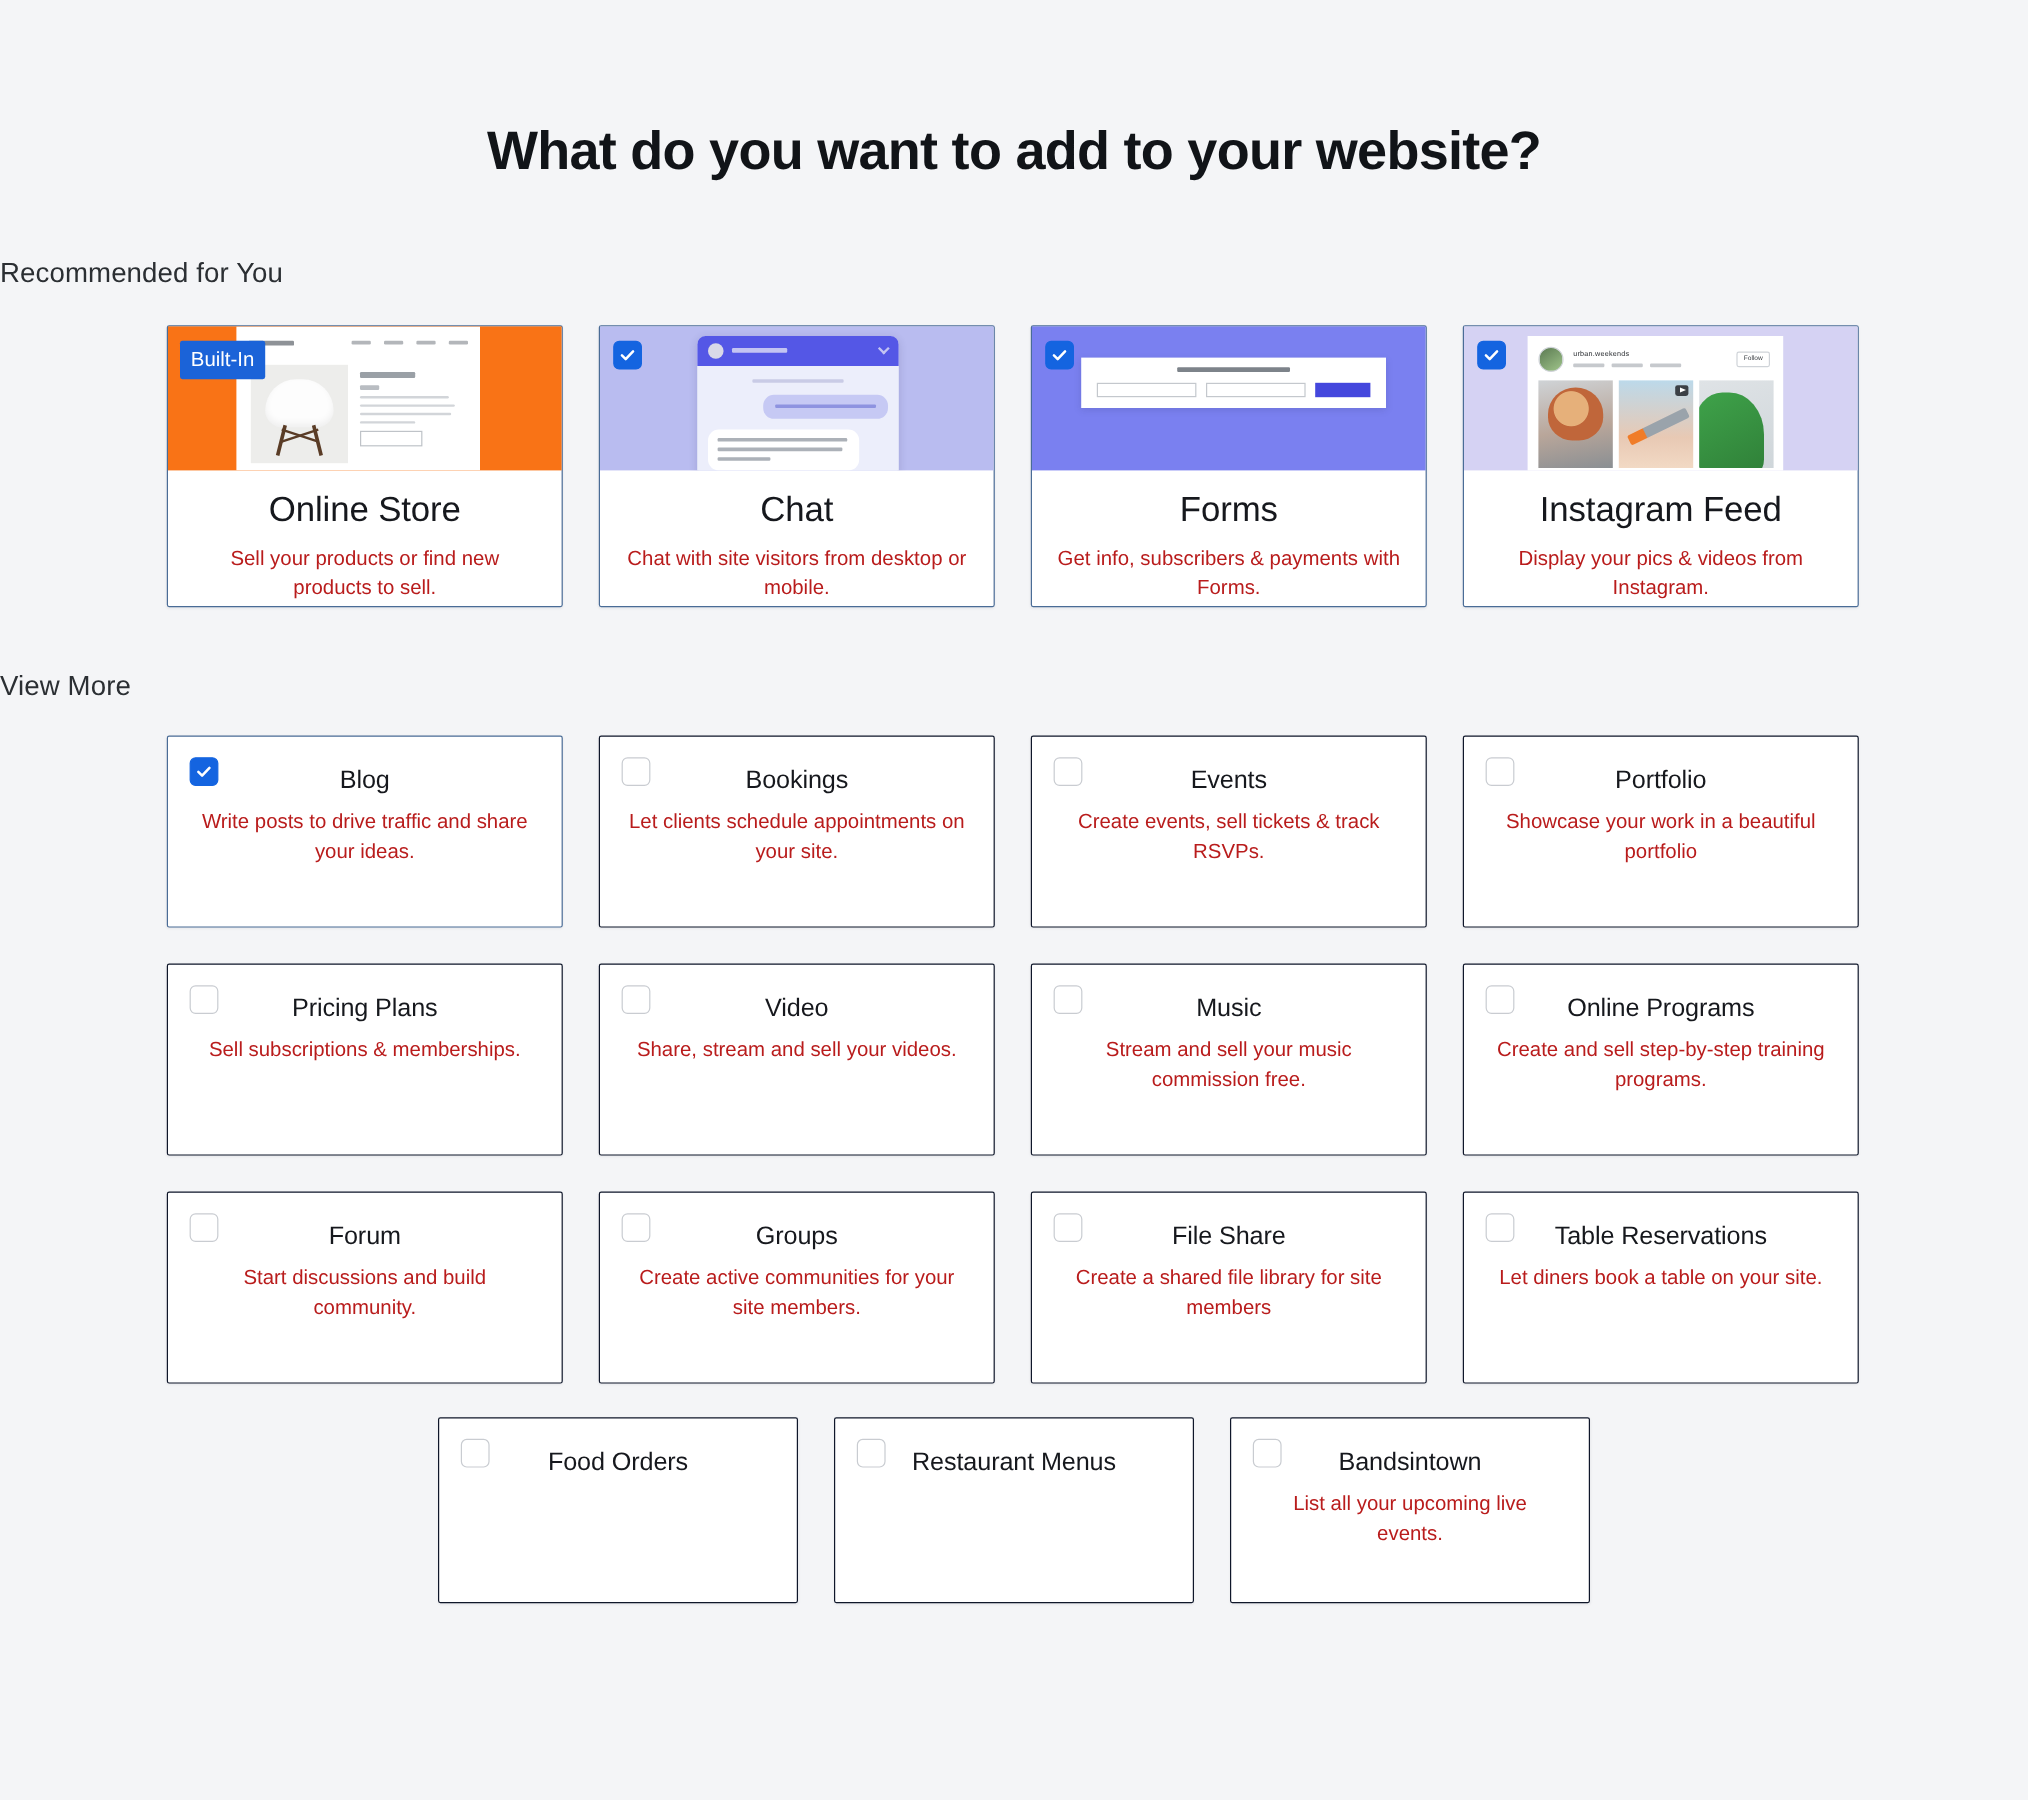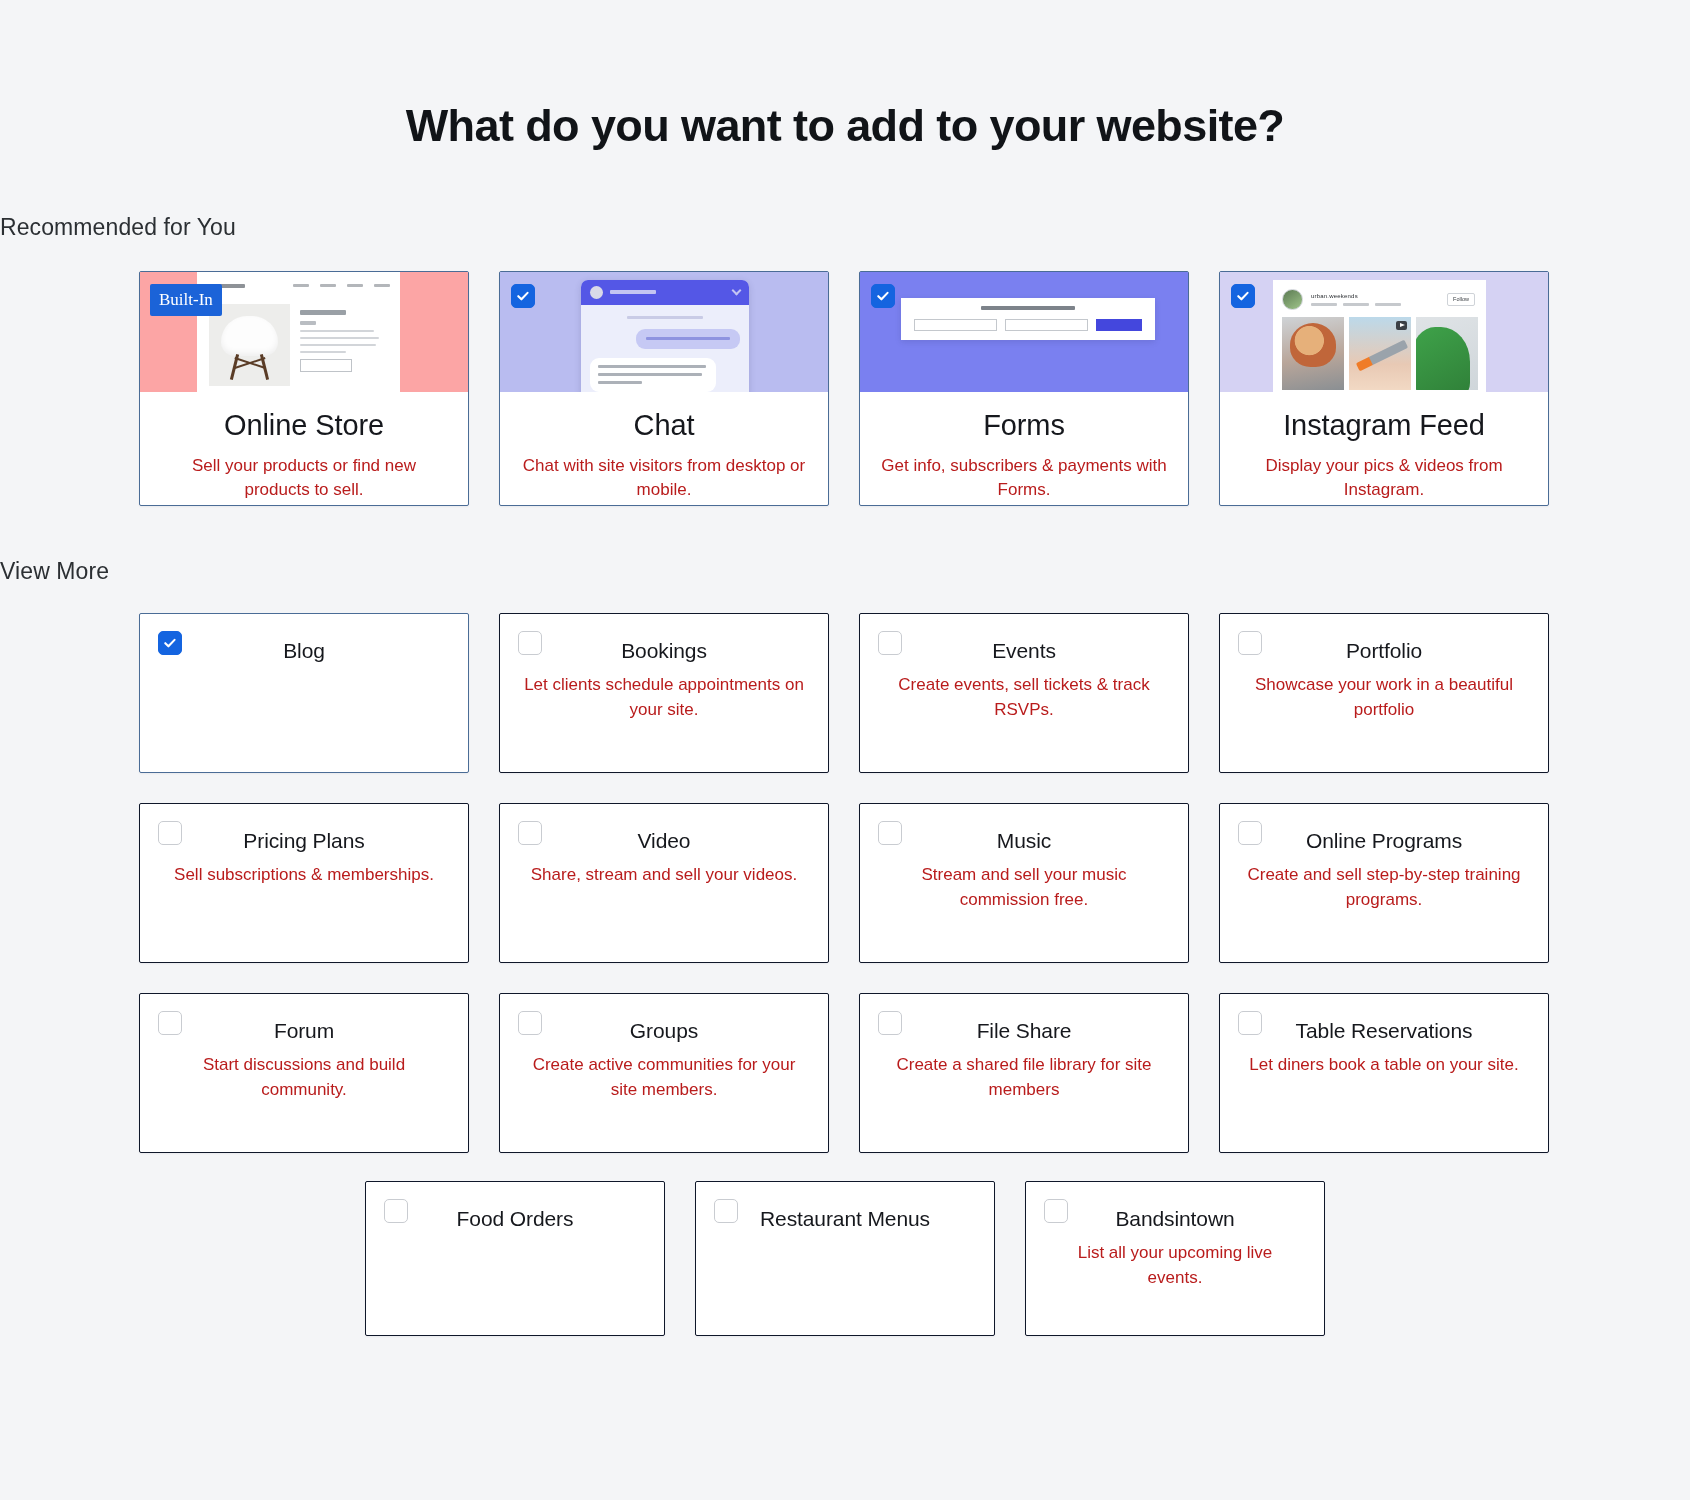--- a/index.html
+++ b/index.html
@@ -67,21 +67,21 @@
 
   
   .card.rec { height: 235px; display: flex; flex-direction: column; }
 
   .thumb {
     height: 120px;
     position: relative;
     overflow: hidden;
     flex: none;
   }
-  .thumb.store { background: #fca5a5; font-family: Liberation Serif, serif; }
+  .thumb.store { background: #f97316; }
   .thumb.chat  { background: #b9bcf0; }
   .thumb.forms { background: #7a80f0; }
   .thumb.insta { background: #d5d2f3; }
 
   .rec-body {
     flex: 1;
     padding: 16px 20px 0 20px;
     text-align: center;
   }
   .card-title {
@@ -439,20 +439,21 @@
   <h2 class="section-heading" id="viewmore-heading">View More</h2>
 
   <div class="grid viewmore" id="viewmore-grid">
       <div class="card vm selected">
         <div class="checkbox checked cb-vm">
           <svg class="tick" viewBox="0 0 16 16" aria-hidden="true">
             <path d="M2.6 8.2 L6.2 11.8 L13.2 4.4" fill="none" stroke="#ffffff" stroke-width="2.4" stroke-linecap="round" stroke-linejoin="round"></path>
           </svg>
         </div>
         <div class="card-title">Blog</div>
+        <div class="card-desc">Write posts to drive traffic and share your ideas.</div>
       </div>
       <div class="card vm">
         <div class="checkbox unchecked cb-vm"></div>
         <div class="card-title">Bookings</div>
         <div class="card-desc">Let clients schedule appointments on your site.</div>
       </div>
       <div class="card vm">
         <div class="checkbox unchecked cb-vm"></div>
         <div class="card-title">Events</div>
         <div class="card-desc">Create events, sell tickets &amp; track RSVPs.</div>

